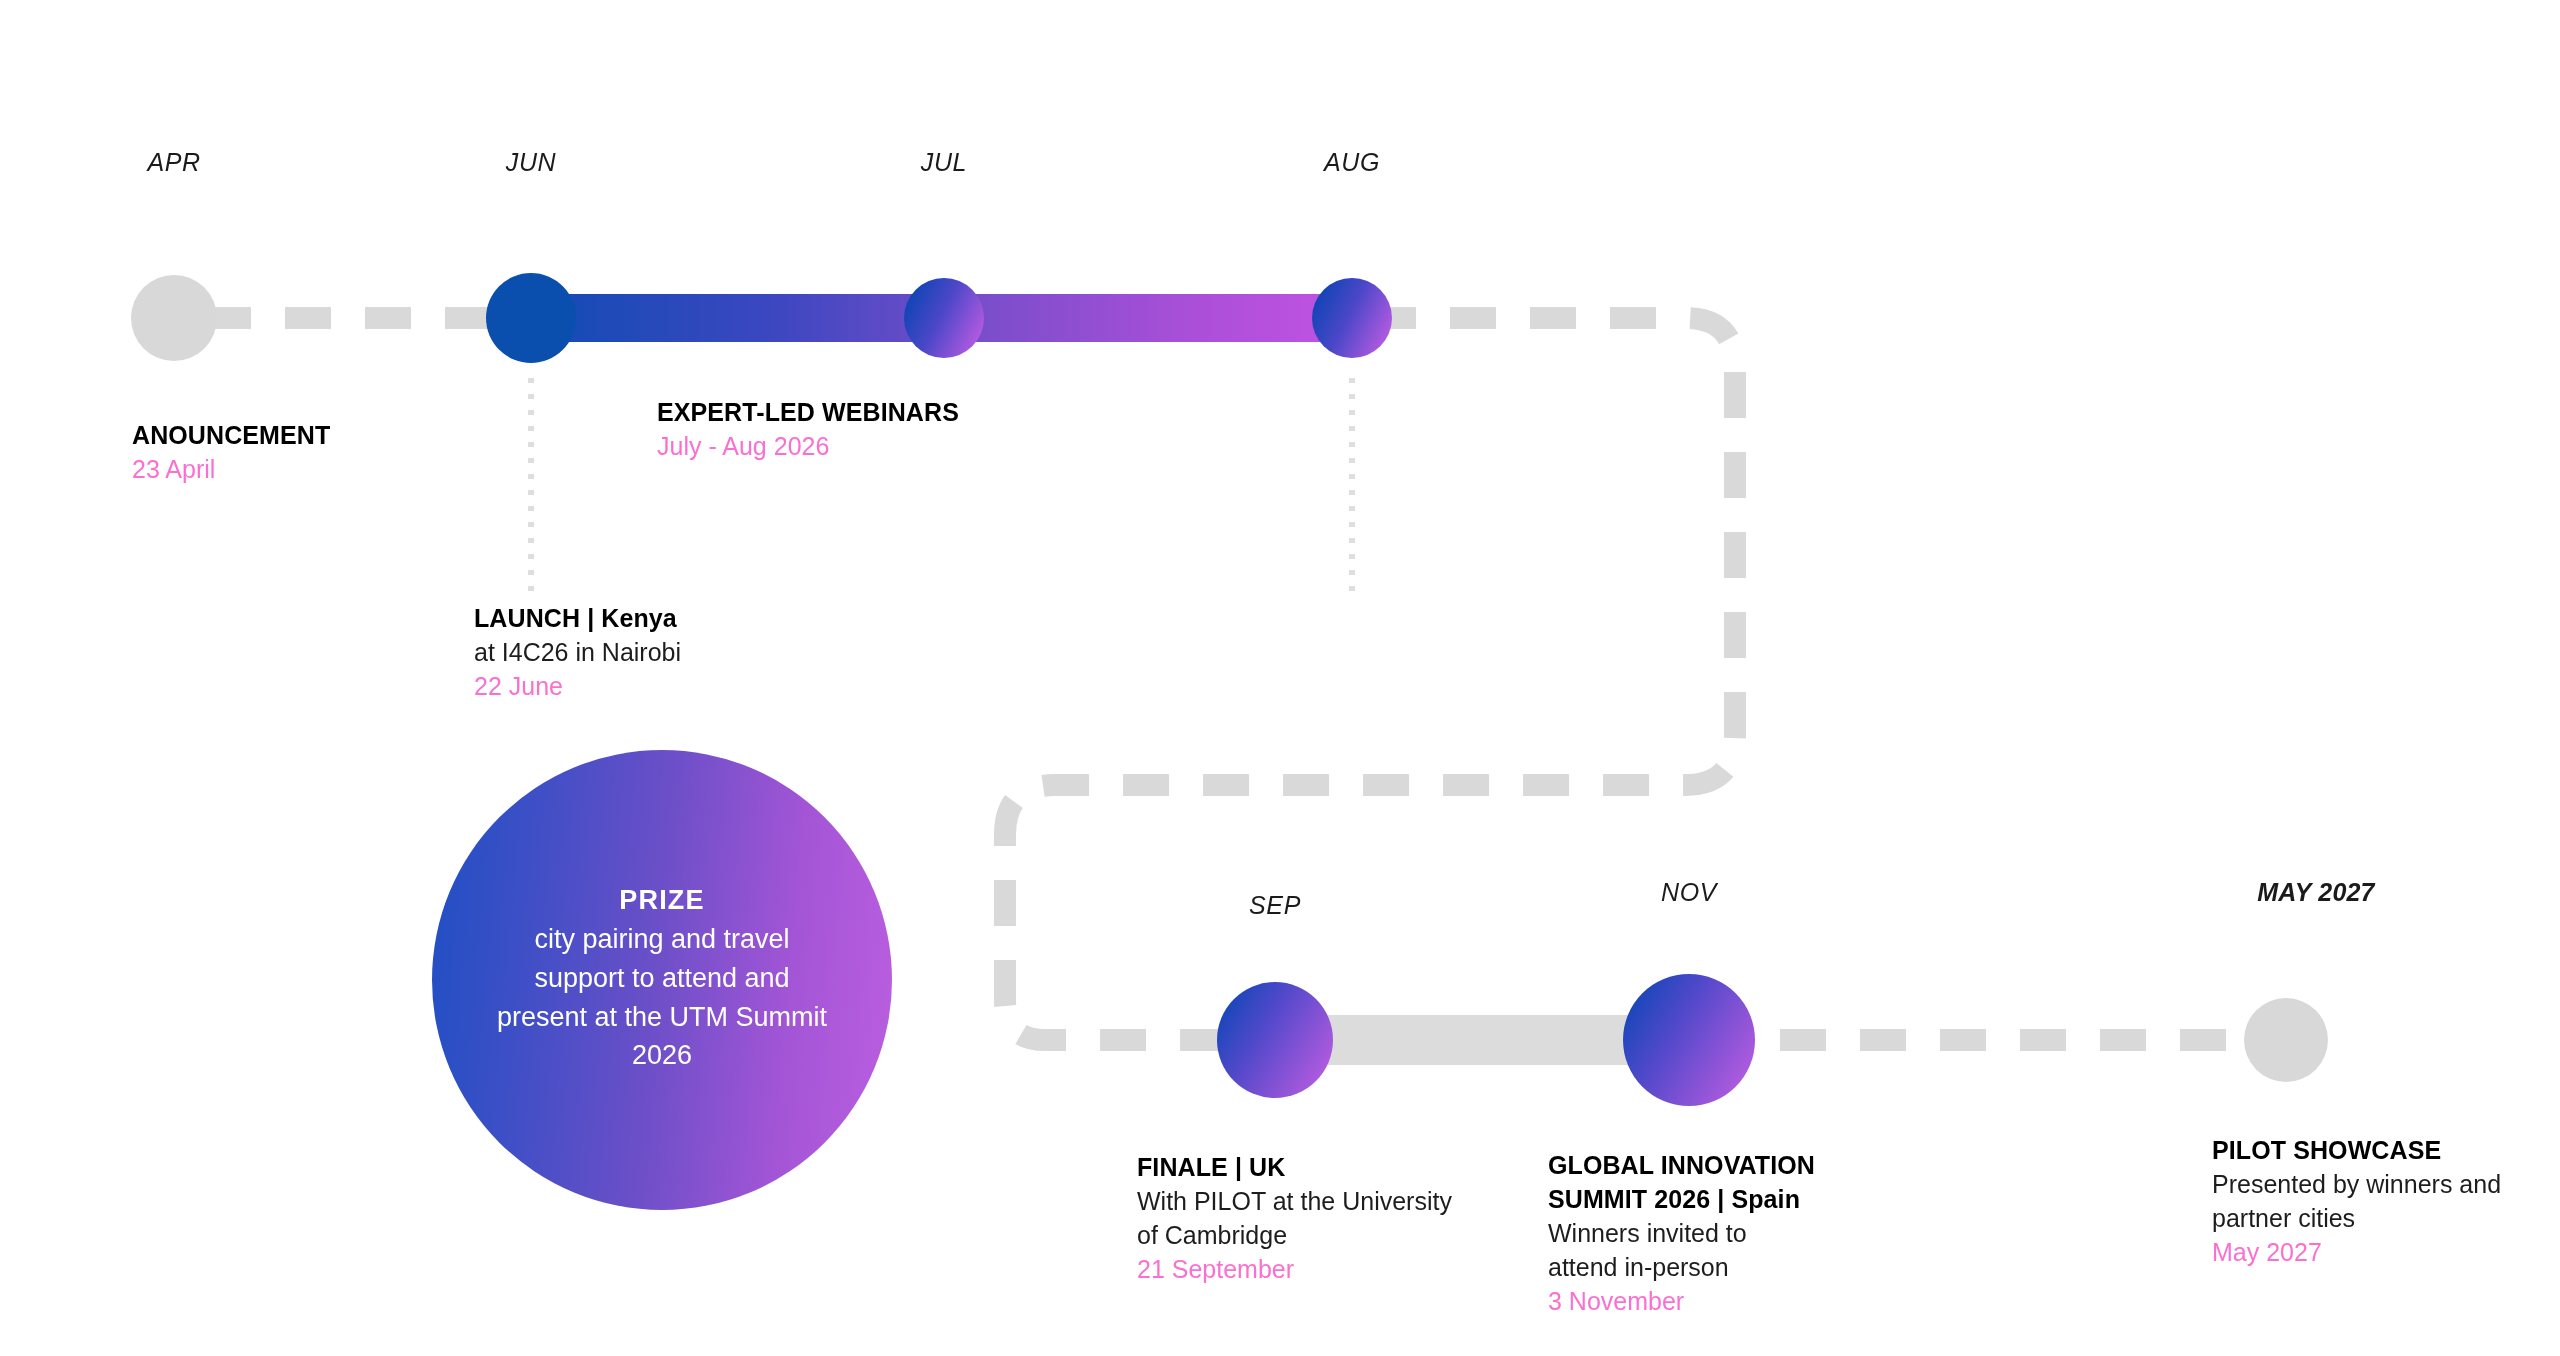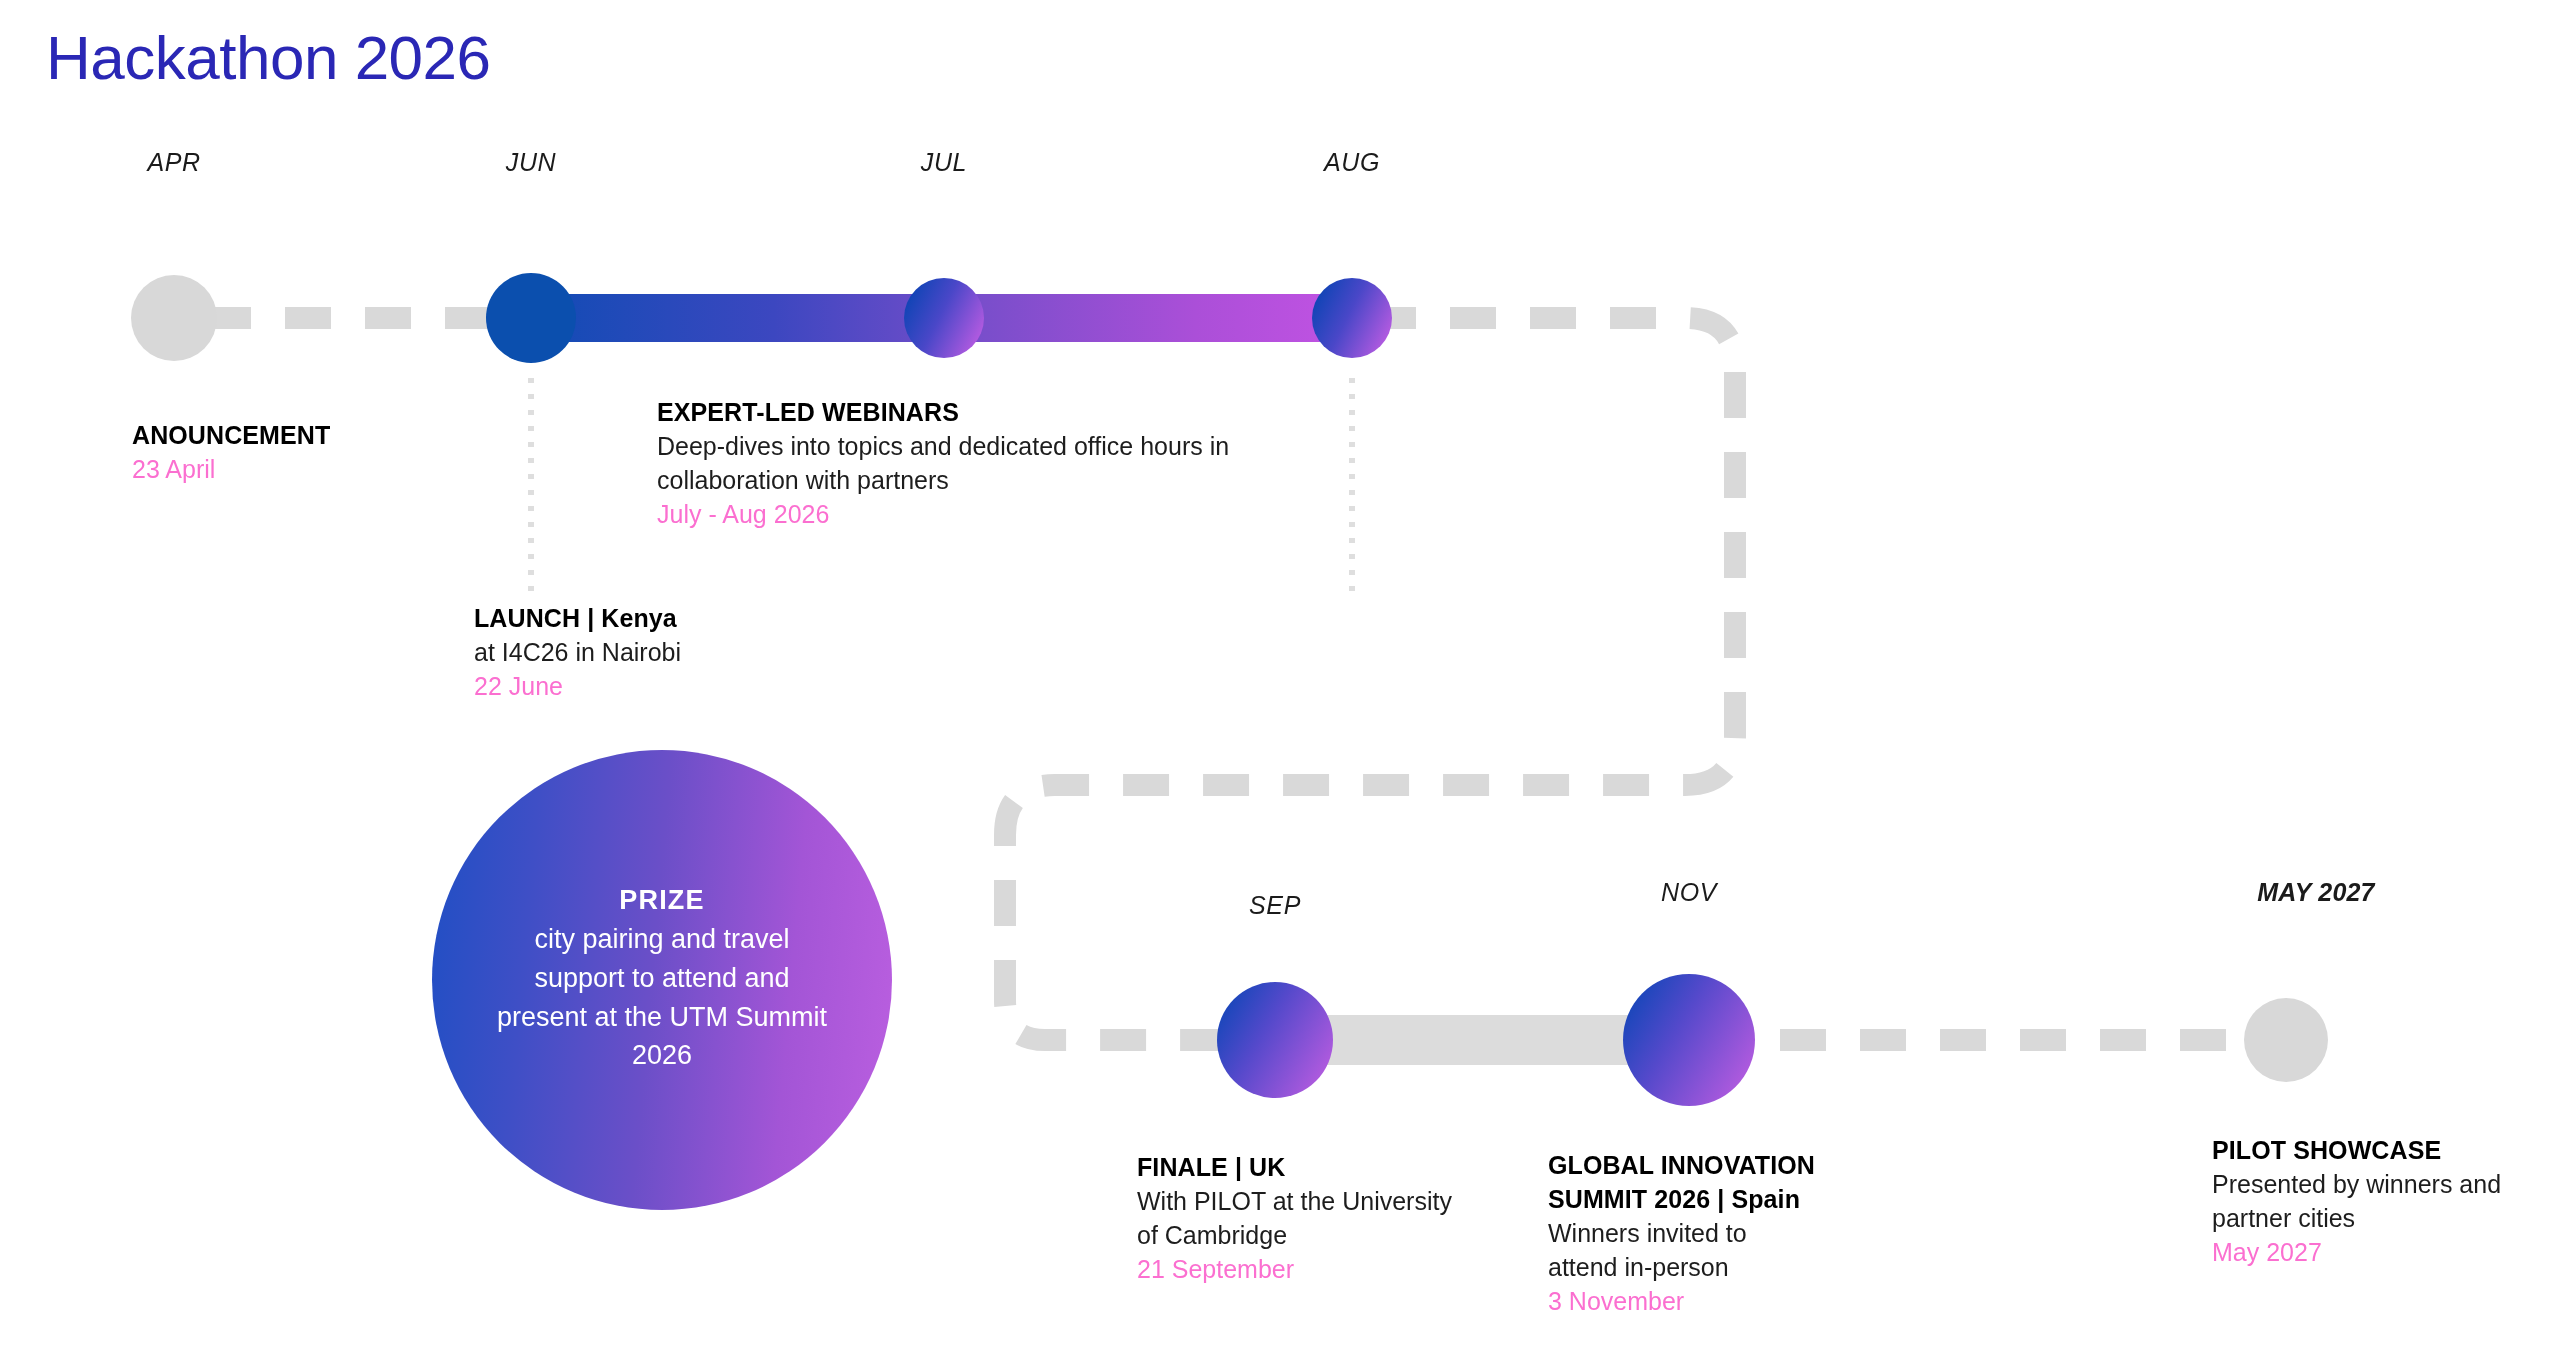--- a/index.html
+++ b/index.html
@@ -108,21 +108,20 @@
     color: #ffffff;
     line-height: 1.44;
     width: 340px;
   }
 </style>
 </head>
 <body>
 
 <div id="canvas">
 
-  <div id="page-title">Hackathon 2026</div>
 
   <svg id="track-layer" viewBox="0 0 2560 1356" width="2560" height="1356">
     <defs>
 
       <linearGradient id="gradTopBar" x1="0" y1="0" x2="1" y2="0">
         <stop offset="0%" stop-color="#0f4cb4"></stop>
         <stop offset="30%" stop-color="#3c47c0"></stop>
         <stop offset="55%" stop-color="#7a4ecb"></stop>
         <stop offset="80%" stop-color="#ab4fd8"></stop>
         <stop offset="100%" stop-color="#c453e4"></stop>
@@ -186,21 +185,20 @@
   <div class="month-label" style="left:1689px; top:878px;">NOV</div>
   <div class="month-label bold" style="left:2316px; top:878px;">MAY 2027</div>
 
   <div class="milestone" style="left:132px; top:418px;">
     <div class="ms-title">ANOUNCEMENT</div>
     <div class="ms-date">23 April</div>
   </div>
 
   <div class="milestone" style="left:657px; top:395px; width:600px;">
     <div class="ms-title">EXPERT-LED WEBINARS</div>
-    <div class="ms-desc wrap" style="width:580px;">Deep-dives into topics and dedicated office hours in collaboration with partners</div>
     <div class="ms-date">July - Aug 2026</div>
   </div>
 
   <div class="milestone" style="left:474px; top:601px;">
     <div class="ms-title">LAUNCH | Kenya</div>
     <div class="ms-desc">at I4C26 in Nairobi</div>
     <div class="ms-date">22 June</div>
   </div>
 
 

